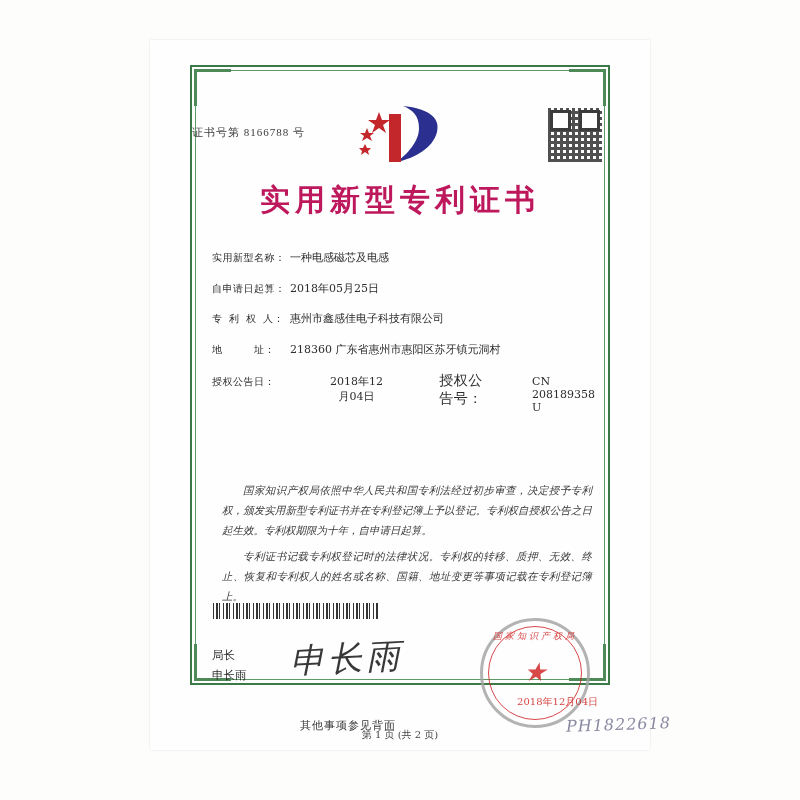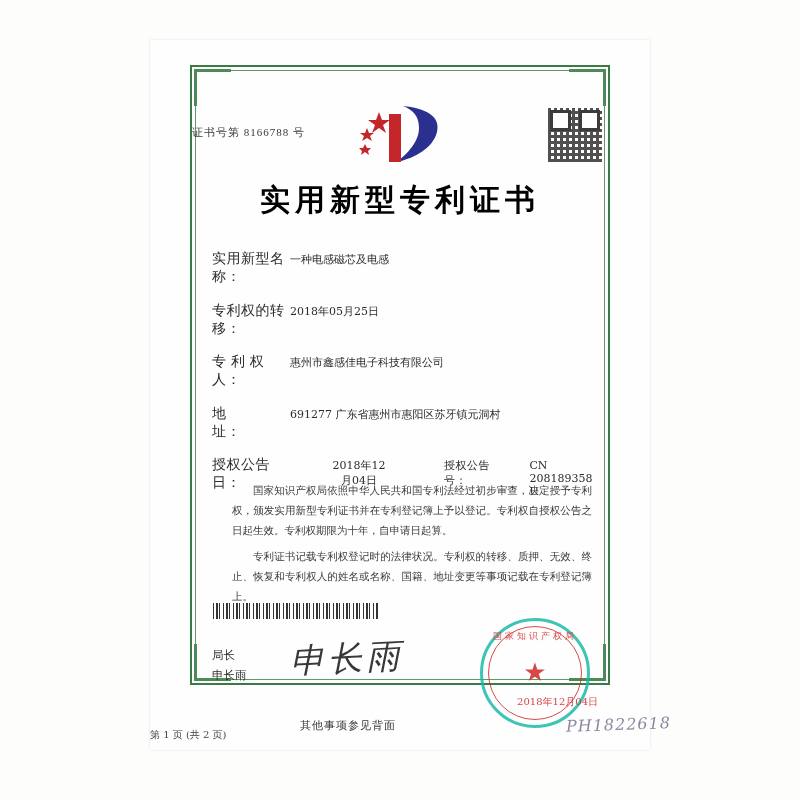--- a/index.html
+++ b/index.html
@@ -97,21 +97,21 @@
   }
 
   .title {
     position: absolute;
     left: 0; right: 0;
     top: 140px;
     text-align: center;
     font-size: 30px;
     font-weight: bold;
     letter-spacing: 5px;
-    color: #000000;
+    color: #be185d;
     font-family: "DejaVu Serif", serif;
   }
 
   
   .fields {
     position: absolute;
     left: 62px;
     right: 55px;
     top: 210px;
     font-size: 11.5px;
@@ -120,57 +120,58 @@
   .row {
     display: flex;
     align-items: baseline;
     margin-bottom: 15.5px;
   }
   .lbl {
     width: 78px;
     flex: 0 0 78px;
     letter-spacing: 0.5px;
     color: #2c2c2c;
-    font-family: Liberation Sans, sans-serif;
-    font-size: 14px;
+    font-family: Liberation Mono, monospace;
+    font-size: 10px;
   }
   .val {
     color: #2c2c2c;
     font-family: "DejaVu Serif", serif;
     font-size: 11px;
     text-align: center;
   }
   .row.split { justify-content: flex-start; gap: 39px; }
   .row .second-lbl {
     margin-left: 16px;
     font-family: Liberation Mono, monospace;
-    font-size: 11px;
+    font-size: 14px;
     letter-spacing: 0.5px;
   }
   .row .second-val {
     margin-left: 0;
     font-family: "DejaVu Serif", serif;
     font-size: 11px;
   }
 
   
   .paras {
     position: absolute;
     left: 70px;
     right: 58px;
     top: 440px;
     font-size: 10.5px;
     line-height: 20px;
     color: #3a3a3a;
     font-family: "DejaVu Serif", serif;
   }
   .paras p {
-    margin: 0 0 6px 12px;
+    margin: 0 0 6px 2px;
     text-indent: 21px;
     text-align: justify;
+    font-style: italic;
   }
 
   
   .barcode {
     position: absolute;
     left: 63px;
     top: 563px;
     width: 165px;
     height: 16px;
     background:
@@ -204,22 +205,23 @@
   }
 
   
   .seal {
     position: absolute;
     right: 60px;
     top: 578px;
     width: 104px;
     height: 104px;
     border-radius: 50%;
-    border: 3px solid #14b8a6;
+    border: 3px solid #a3a3a3;
     opacity: 0.82;
+    font-style: italic;
   }
   .seal .ring {
     position: absolute;
     left: 5px; top: 5px; right: 5px; bottom: 5px;
     border: 1px solid #cf2121;
     border-radius: 50%;
   }
   .seal .star {
     position: absolute;
     left: 50%; top: 50%;
@@ -245,20 +247,21 @@
     color: #cf2121;
     opacity: 0.85;
     font-family: "DejaVu Serif", serif;
   }
 
   
   .page-no {
     position: absolute;
     left: 0; right: 0;
     top: 688px;
+    text-align: center;
     font-size: 10px;
     color: #444;
     font-family: "DejaVu Serif", serif;
   }
   .back-note {
     position: absolute;
     left: 0;
     width: 696px;
     top: 718px;
     text-align: center;
@@ -307,30 +310,30 @@
     </svg>
 
     <div class="title">实用新型专利证书</div>
 
     <div class="fields">
       <div class="row">
         <div class="lbl">实用新型名称：</div>
         <div class="val">一种电感磁芯及电感</div>
       </div>
       <div class="row">
-        <div class="lbl">专利权的转移：</div>
+        <div class="lbl">自申请日起算：</div>
         <div class="val">2018年05月25日</div>
       </div>
       <div class="row">
         <div class="lbl">专 利 权 人：</div>
         <div class="val">惠州市鑫感佳电子科技有限公司</div>
       </div>
       <div class="row">
         <div class="lbl">地　　　址：</div>
-        <div class="val">691277 广东省惠州市惠阳区苏牙镇元洞村</div>
+        <div class="val">218360 广东省惠州市惠阳区苏牙镇元洞村</div>
       </div>
       <div class="row split">
         <div class="lbl">授权公告日：</div>
         <div class="val">2018年12月04日</div>
         <div class="second-lbl">授权公告号：</div>
         <div class="second-val">CN 208189358 U</div>
       </div>
     </div>
 
     <div class="paras">

